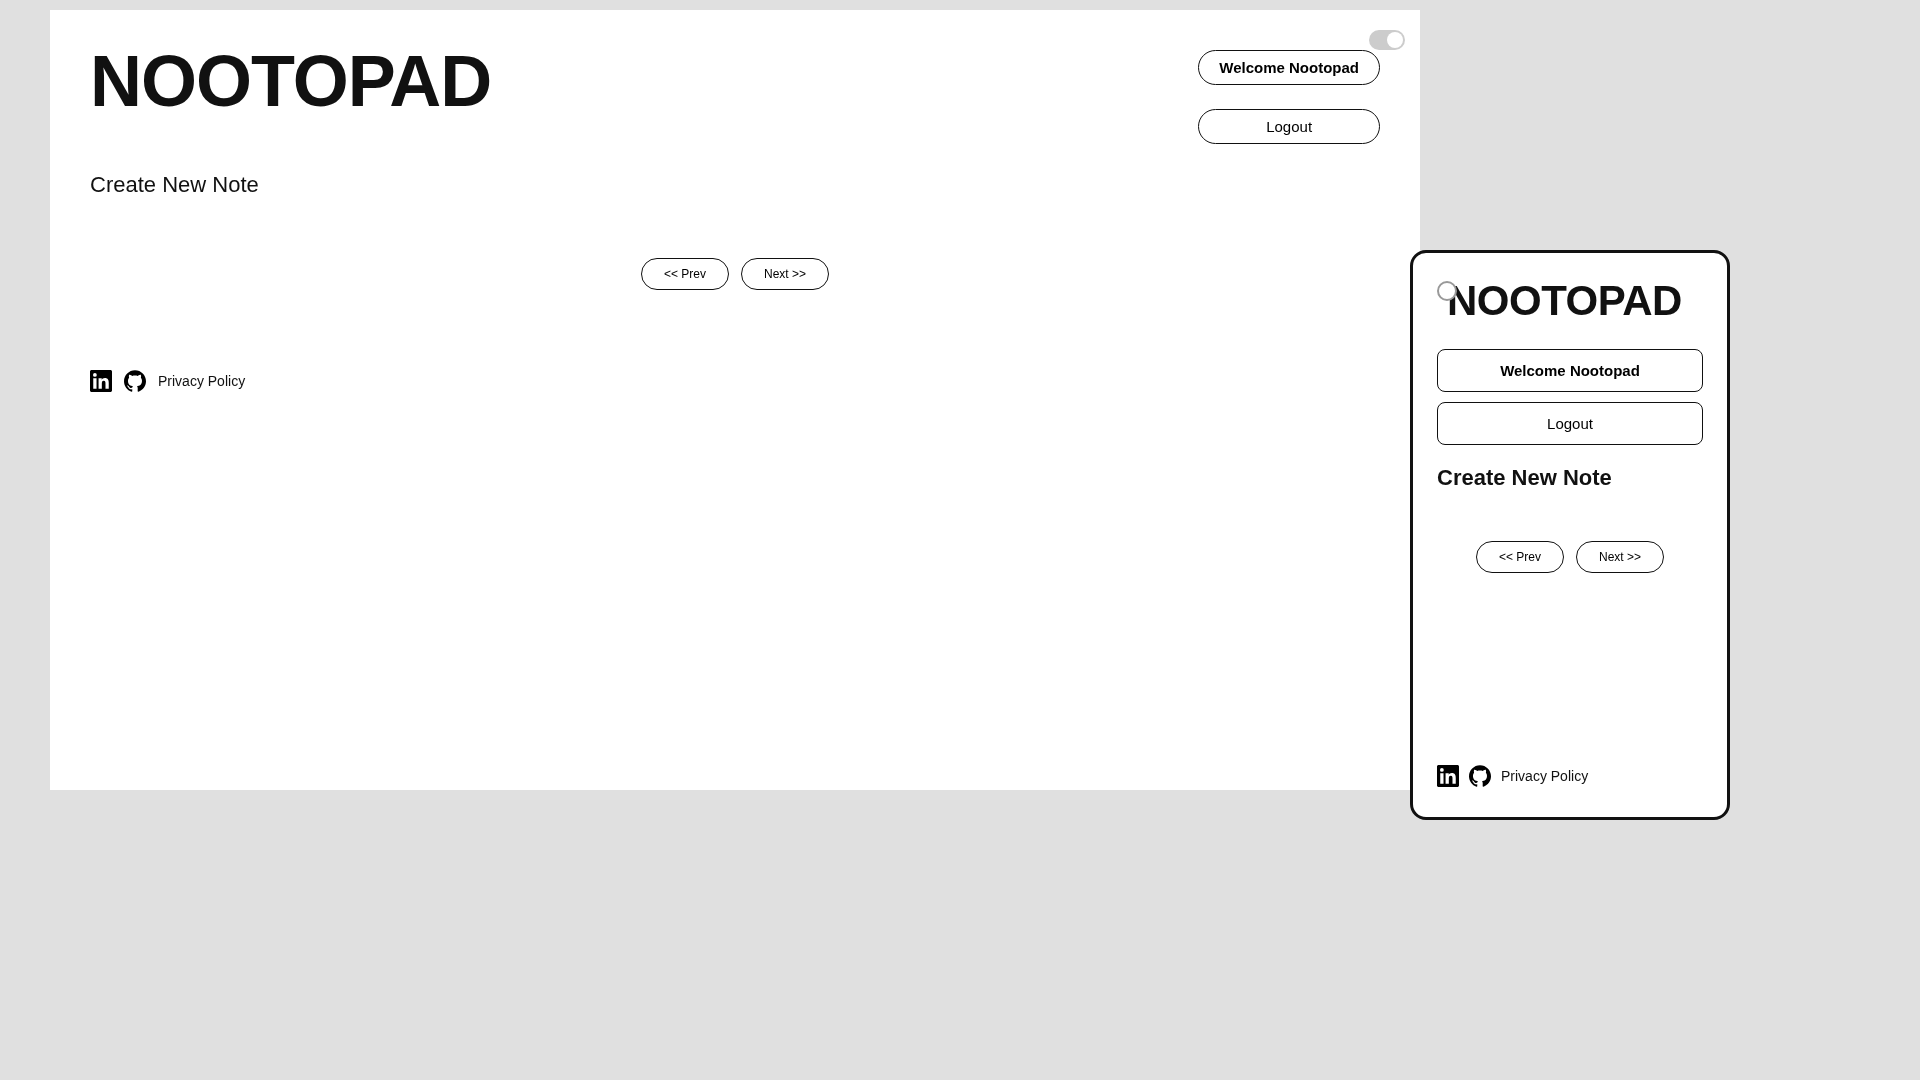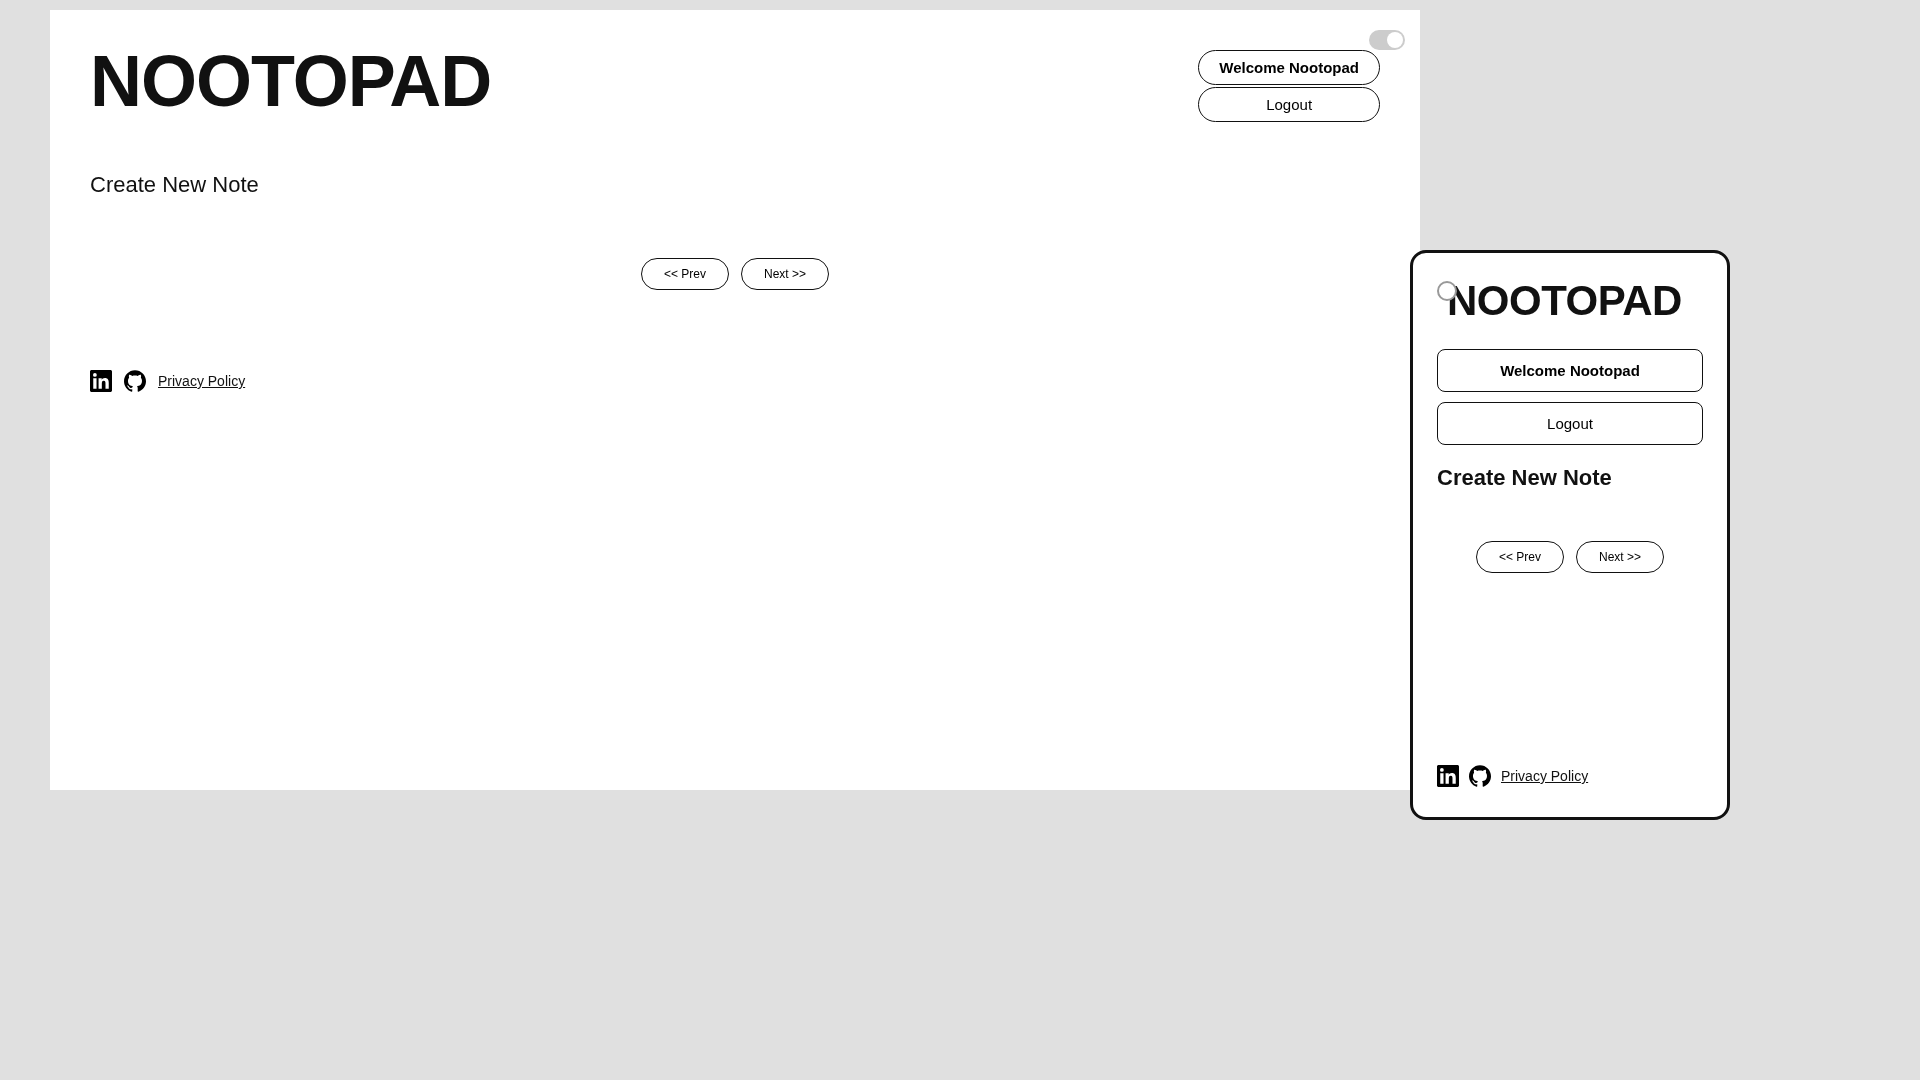--- a/index.html
+++ b/index.html
@@ -36,21 +36,21 @@
       color: #111;
       margin-bottom: 50px;
     }
 
     .desktop-panel .header-controls {
       position: absolute;
       top: 40px;
       right: 40px;
       display: flex;
       flex-direction: column;
-      gap: 2px;
+      gap: 24px;
       align-items: stretch;
     }
 
     .desktop-panel .welcome-btn {
       border: 1.5px solid #111;
       background: #fff;
       border-radius: 24px;
       padding: 8px 20px;
       font-size: 15px;
       cursor: pointer;
@@ -119,21 +119,20 @@
     .desktop-panel .footer {
       display: flex;
       align-items: center;
       gap: 12px;
       margin-top: 20px;
     }
 
     .footer .privacy-link {
       color: #111;
       font-size: 14px;
-      text-decoration: underline;
       cursor: pointer;
     }
 
     
     .social-icon {
       width: 22px;
       height: 22px;
       display: inline-flex;
       align-items: center;
       justify-content: center;

